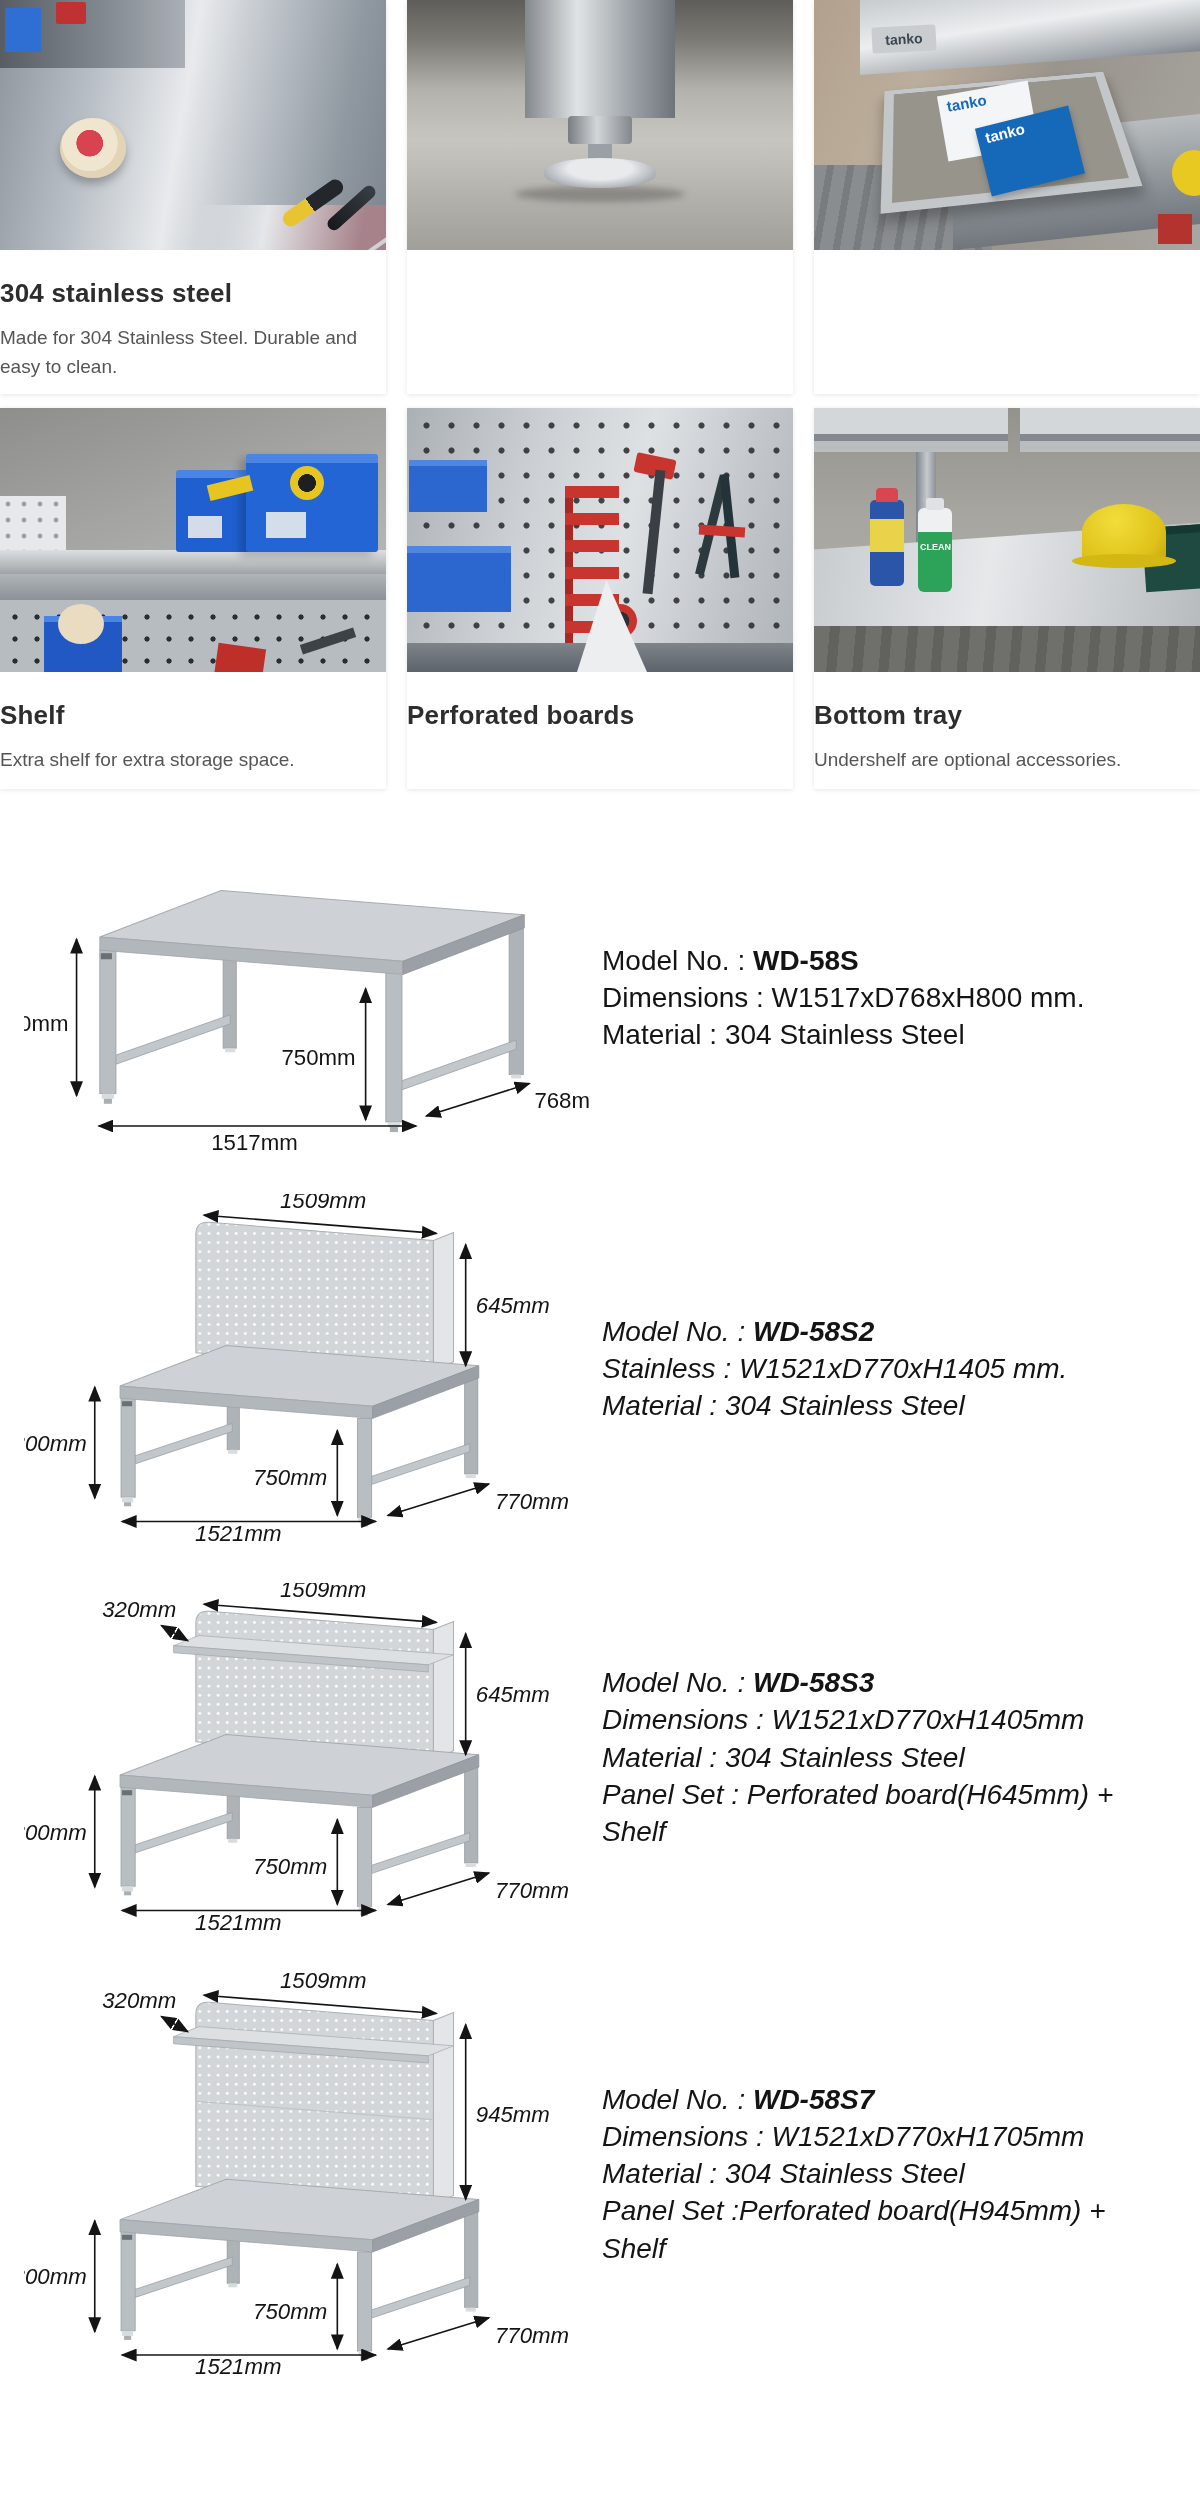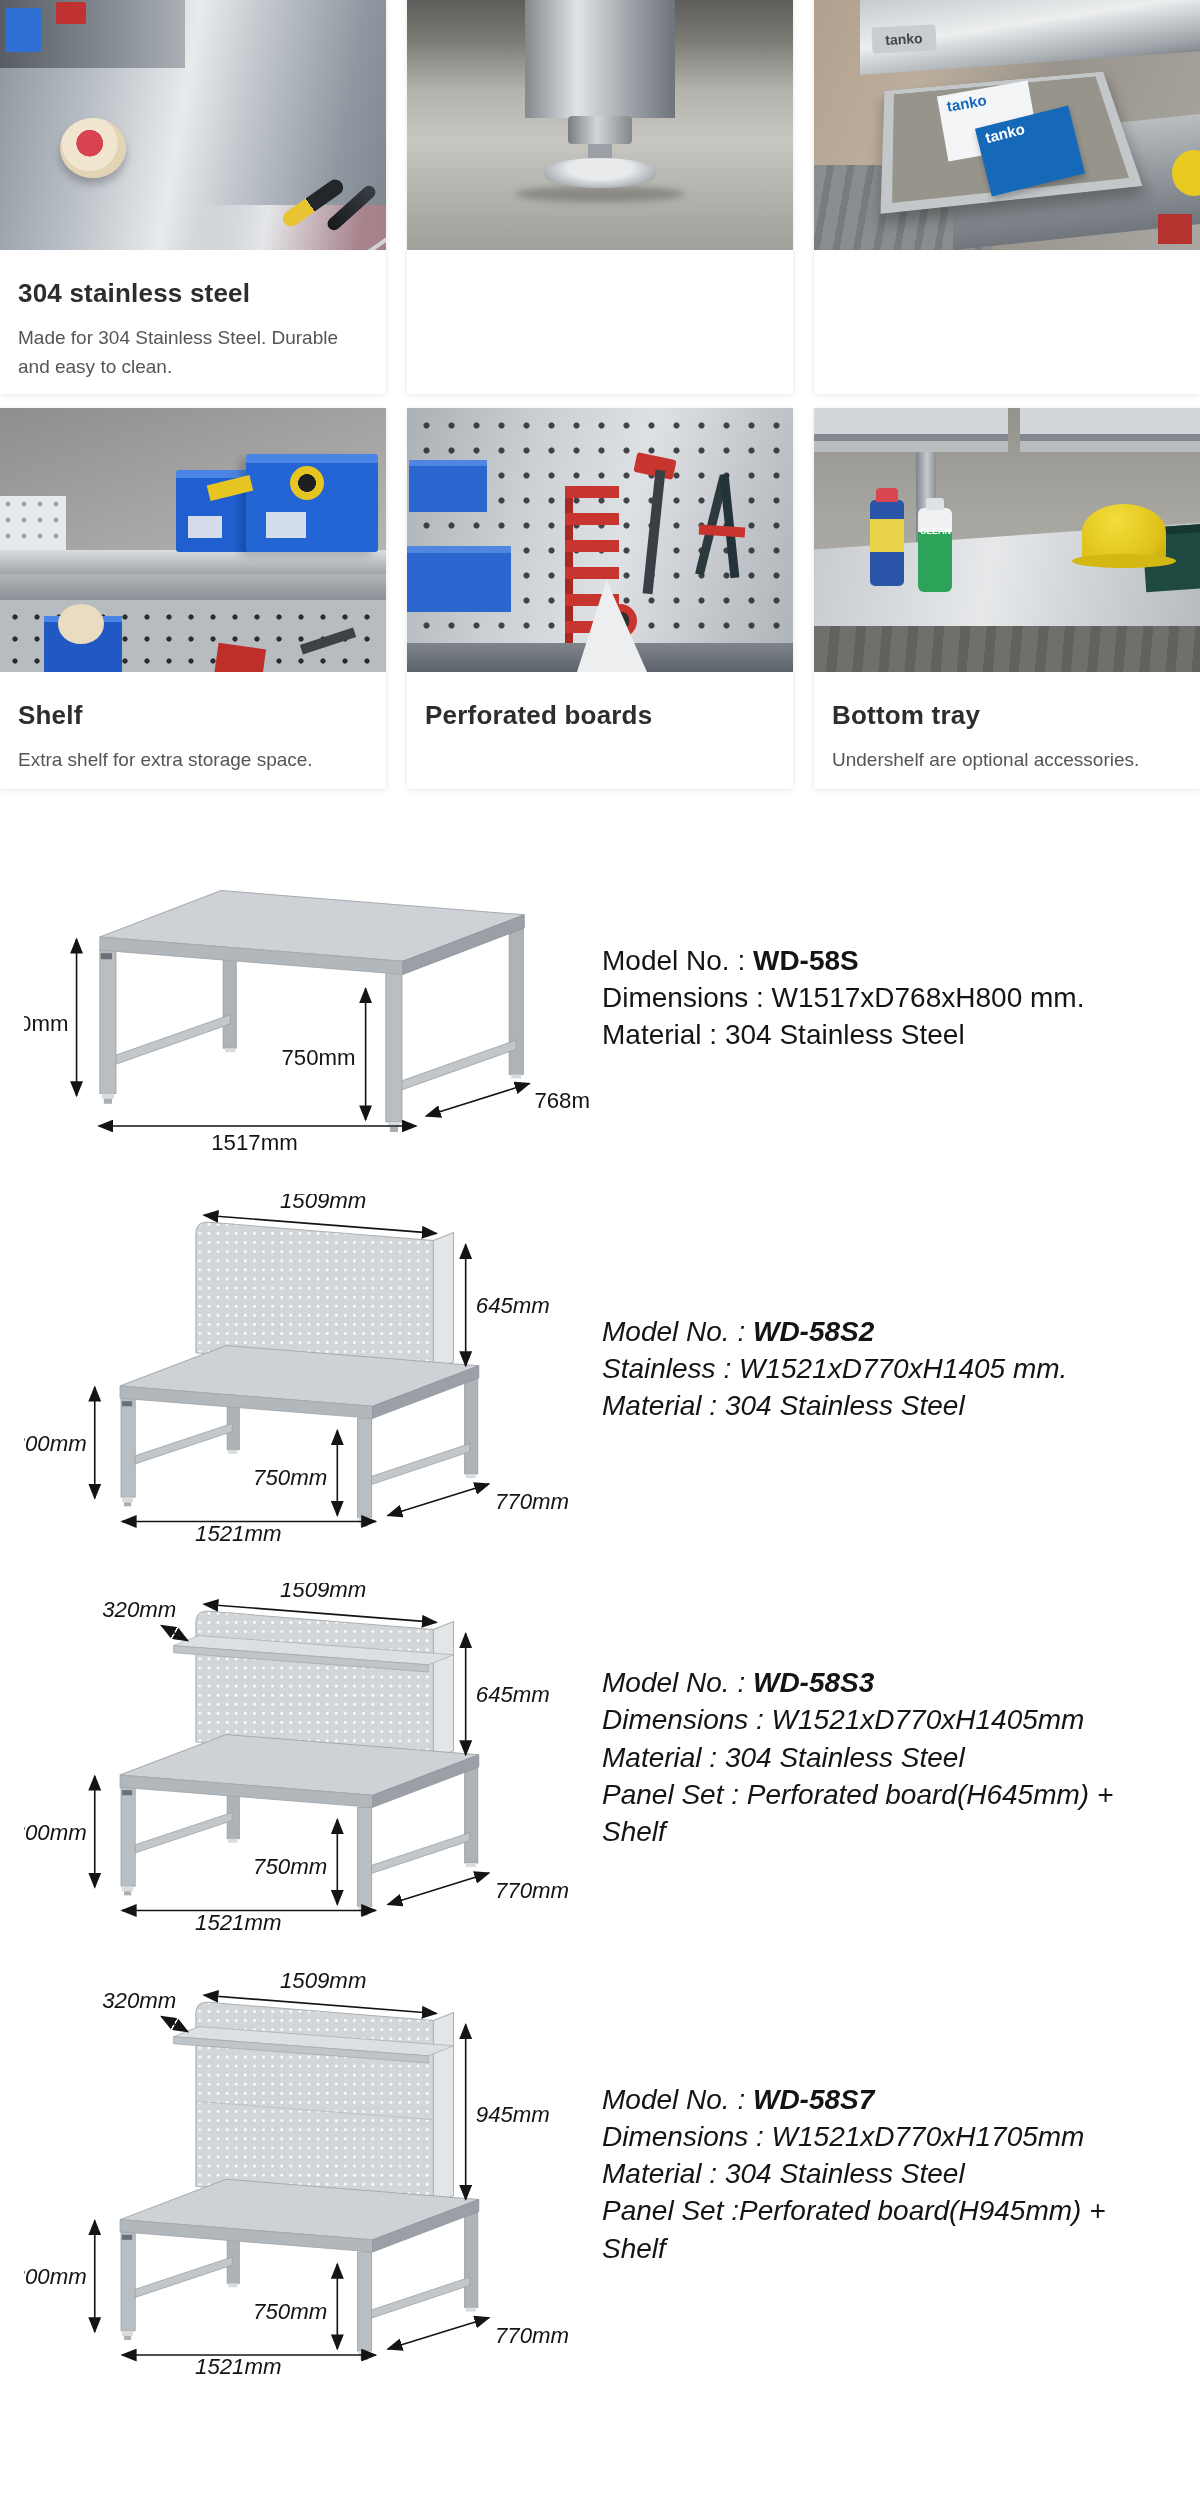--- a/index.html
+++ b/index.html
@@ -13,21 +13,21 @@
   .features {
     display:grid; grid-template-columns:repeat(3,1fr);
     column-gap:21px; row-gap:14px; width:1200px;
   }
   .card { background:#fff; box-shadow:0 1px 5px rgba(0,0,0,.10); overflow:hidden; }
   .card.r1 { height:394px; }
   .card.r2 { height:381px; }
   .photo { position:relative; width:100%; overflow:hidden; }
   .r1 .photo { height:250px; }
   .r2 .photo { height:264px; }
-  .card-body { padding:28px 14px 0 18px; }
+  .card-body { padding:28px 14px 0 0; }
   .card-title { font-size:26px; font-weight:bold; color:#2d2d2d; letter-spacing:.2px; }
   .card-desc { margin-top:15px; font-size:19px; line-height:1.5; color:#555; max-width:360px; }
 
   
   .ph1 { background:linear-gradient(100deg,#8e949c 0%,#b9bfc6 25%,#e8eaec 47%,#c2c7cd 62%,#9099a1 85%,#7d858e 100%); }
   .ph1 .pegbg { position:absolute; top:0; left:0; width:48%; height:27%;
     background:linear-gradient(90deg,#585d64,#868c93 60%,#aab0b6); }
   .ph1 .bluebin { position:absolute; top:8px; left:5px; width:36px; height:44px; background:#2f6fd4; border-radius:2px; }
   .ph1 .reditem { position:absolute; top:2px; left:56px; width:30px; height:22px; background:#c03131; border-radius:2px; }
   .ph1 .edgehl { position:absolute; bottom:0; right:0; width:70%; height:18%;
@@ -132,21 +132,21 @@
     background:linear-gradient(100deg,#c6cacd 0%,#e6e8ea 45%,#b5b9bc 100%);
     transform:skewY(-4deg); box-shadow:0 6px 0 #9ea3a7; }
   .ph6 .floor6 { position:absolute; bottom:0; left:0; width:100%; height:46px;
     background:repeating-linear-gradient(95deg,#6f706c 0 16px,#61625e 16px 26px); }
   .ph6 .wd40 { position:absolute; left:56px; top:92px; width:34px; height:86px; border-radius:5px;
     background:linear-gradient(180deg,#2b55a8 0 22%,#e8d34a 22% 60%,#2b55a8 60% 100%); }
   .ph6 .wdcap { position:absolute; left:62px; top:80px; width:22px; height:14px; border-radius:4px 4px 0 0; background:#d8474f; }
   .ph6 .bottle { position:absolute; left:104px; top:100px; width:34px; height:84px; border-radius:6px;
     background:linear-gradient(180deg,#eef0f1 0 28%,#2da35a 28% 100%); }
   .ph6 .bottlecap { position:absolute; left:112px; top:90px; width:18px; height:12px; background:#dfe2e4; border-radius:3px; }
-  .ph6 .cleantxt { position:absolute; left:106px; top:118px; width:30px; text-align:center; font-size:9px; font-weight:bold; color:#fff; }
+  .ph6 .cleantxt { position:absolute; left:106px; top:134px; width:30px; text-align:center; font-size:9px; font-weight:bold; color:#fff; }
   .ph6 .helmet { position:absolute; left:268px; top:96px; width:84px; height:56px; border-radius:50% 50% 8% 8%;
     background:radial-gradient(circle at 40% 30%,#f2de3a,#dfc21a 70%,#c5a90e 100%); }
   .ph6 .brim { position:absolute; left:258px; top:146px; width:104px; height:14px; border-radius:50%; background:#d3b712; }
   .ph6 .drill { position:absolute; left:330px; right:-8px; top:118px; height:64px; background:#1f4a42;
     border-top:8px solid #163832; transform:rotate(-4deg); }
 
   
   .specs { margin-top:52px; }
   .spec-row { display:flex; align-items:center; }
   .spec-row + .spec-row { margin-top:40px;font-style:italic; }

